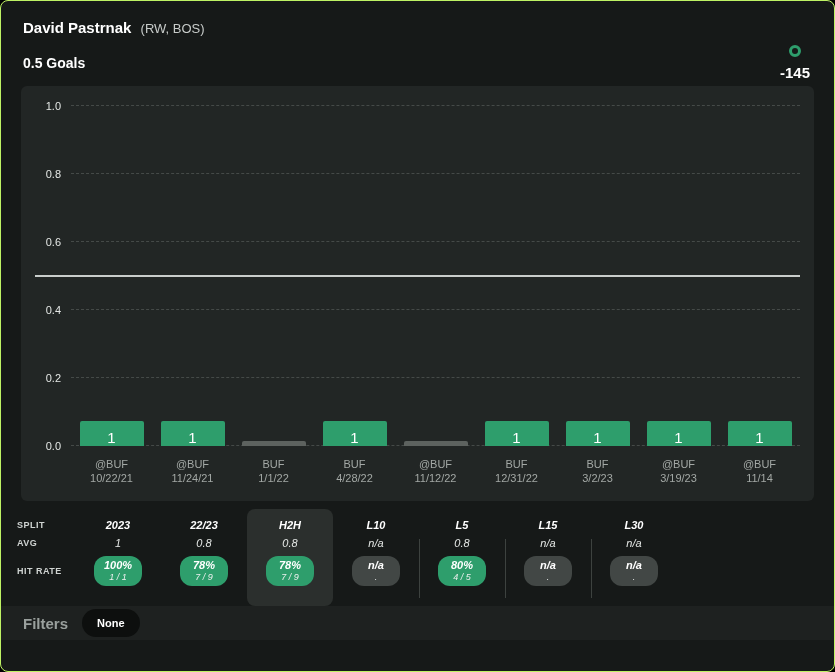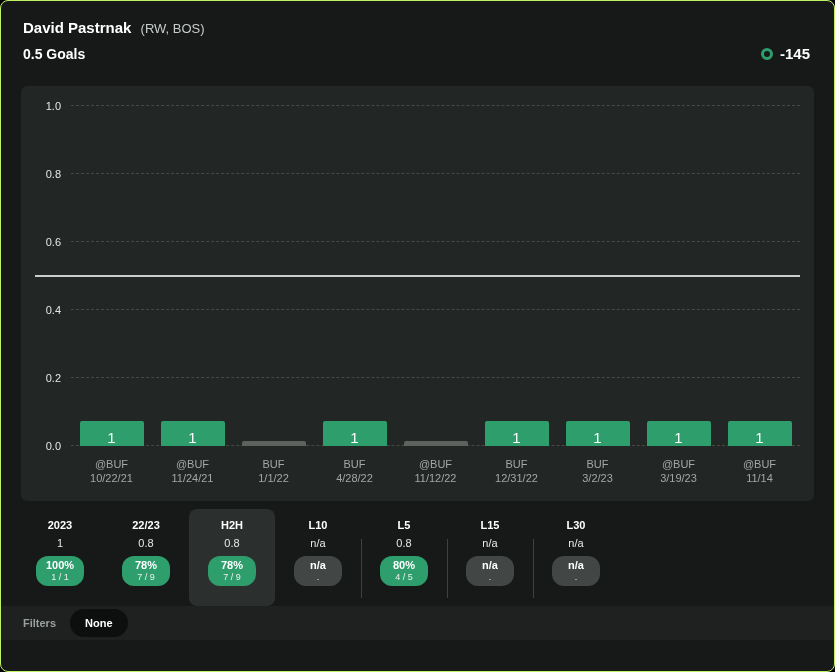--- a/index.html
+++ b/index.html
@@ -9,21 +9,21 @@
     border:1px solid #bef264; border-radius:8px; overflow:hidden;
     color:#fff; display:flex; flex-direction:column;
   }
   
   .header { height:85px; padding:18px 24px 0 22px; flex:none; }
   .title-row { font-size:15px; line-height:18px; }
   .player-name { font-weight:bold; color:#fff; }
   .player-meta { color:#c8ccca; font-size:13px; margin-left:5px; }
   .sub-row { display:flex; justify-content:space-between; align-items:center; margin-top:7px; }
   .prop-label { font-weight:bold; font-size:14px; }
-  .odds { display:flex; align-items:center; gap:7px; font-weight:bold; font-size:15px; }
+  .odds { display:flex; align-items:center; gap:7px; font-weight:bold; font-size:15px;flex-direction:column; }
   .ring { width:12px; height:12px; border:3px solid #2e9e6c; border-radius:50%; }
   
   .chart-panel { margin:0 20px; height:415px; flex:none; background:#222625; border-radius:6px; padding:20px 14px 0 10px; }
   .chart-row { display:flex; height:340px; }
   .y-axis { position:relative; width:40px; flex:none; }
   .ytick { position:absolute; right:10px; font-size:11px; color:#e4e7e5; transform:translateY(50%); }
   .plot { position:relative; flex:1; }
   .gridline { position:absolute; left:0; right:0; height:0; border-top:1px dashed #454a48; }
   .propline { position:absolute; left:-36px; right:0; height:2px; background:#c9cdcb; transform:translateY(1px); }
   .bars { position:absolute; left:0; right:0; top:0; bottom:0; display:flex; align-items:flex-end; }
@@ -34,33 +34,33 @@
   .bar-label { color:#fff; font-size:15px; margin-top:8px; }
   .x-labels { display:flex; margin-left:40px; margin-top:11px; }
   .xslot { flex:1; text-align:center; font-size:11px; color:#a3a8a5; line-height:14px; }
   
   .splits { height:105px; flex:none; padding:8px 0 0 16px; display:flex; }
   .row-labels { width:58px; flex:none; padding-top:7px; }
   .row-labels > div { font-size:9px; font-weight:bold; letter-spacing:.5px; color:#cfd3d1; }
   .rl-split { height:18px; line-height:18px; }
   .rl-avg { height:19px; line-height:19px; }
   .rl-hit { height:36px; line-height:36px; }
-  .split-col { width:86px; flex:none; text-align:center; padding:7px 0 8px; border-radius:8px; position:relative; cursor:pointer; }
+  .split-col { width:86px; flex:none; text-align:center; padding:7px 0 8px; border-radius:8px; position:relative; cursor:pointer;font-style:italic; }
   .split-col.selected { background:#2b2f2d; }
   .split-col.divided::before { content:""; position:absolute; left:0; top:30px; bottom:8px; width:1px; background:#3d423f; }
   .col-h { height:18px; line-height:18px; font-size:11px; font-weight:bold; color:#fff; }
   .col-avg { height:19px; line-height:19px; font-size:11px; color:#e6e9e7; }
   .badge { width:48px; margin:3px auto 0; border-radius:12px; padding:3px 0 4px; }
   .badge.hit { background:#2e9e6c; }
   .badge.miss { background:#424745; }
   .badge .pct { font-size:11px; font-weight:bold; line-height:13px; color:#fff; }
   .badge .frac { font-size:9px; line-height:10px; color:#eef0ef; }
   
   .filters-bar { height:34px; flex:none; background:#1e2120; display:flex; align-items:center; gap:14px; padding:0 22px; }
-  .filters-label { font-size:11px; font-weight:bold; color:#9aa09d; }
+  .filters-label { font-size:15px; font-weight:bold; color:#9aa09d; }
   .none-pill { background:#0d0f0e; color:#fff; font-weight:bold; font-size:11px; border:none; border-radius:999px; padding:8px 15px; cursor:pointer; font-family:inherit; }
   
   .alt-bar { flex:1; background:#161918; border-top:2px solid #0a0c0b; display:flex; align-items:center; padding:0 14px 0 20px; }
   .alt-label { font-size:12px; font-weight:bold; white-space:nowrap; }
   .slider { position:relative; flex:1; height:12px; margin:0 18px 0 16px; cursor:pointer; }
   .track { position:absolute; left:5px; right:0; top:5px; height:3px; background:#2e9e6c; border-radius:2px; }
   .thumb { position:absolute; left:0; top:0; width:11px; height:11px; background:#fff; border-radius:50%; cursor:grab; }
   .chev-btn { width:31px; height:23px; background:#2e3230; border:none; border-radius:6px; display:flex; align-items:center; justify-content:center; margin-left:5px; cursor:pointer; }
 </style>
 </head>
@@ -179,20 +179,25 @@
           <div>3/19/23</div>
         </div>
         <div class="xslot">
           <div>@BUF</div>
           <div>11/14</div>
         </div>
       </div>
   </div>
 
   <div class="splits">
+    <div class="row-labels">
+      <div class="rl-split">SPLIT</div>
+      <div class="rl-avg">AVG</div>
+      <div class="rl-hit">HIT RATE</div>
+    </div>
     <div style="display:flex;">
         <div class="split-col">
           <div class="col-h">2023</div>
           <div class="col-avg">1</div>
           <div class="badge hit">
             <div class="pct">100%</div>
             <div class="frac">1 / 1</div>
           </div>
         </div>
         <div class="split-col">

